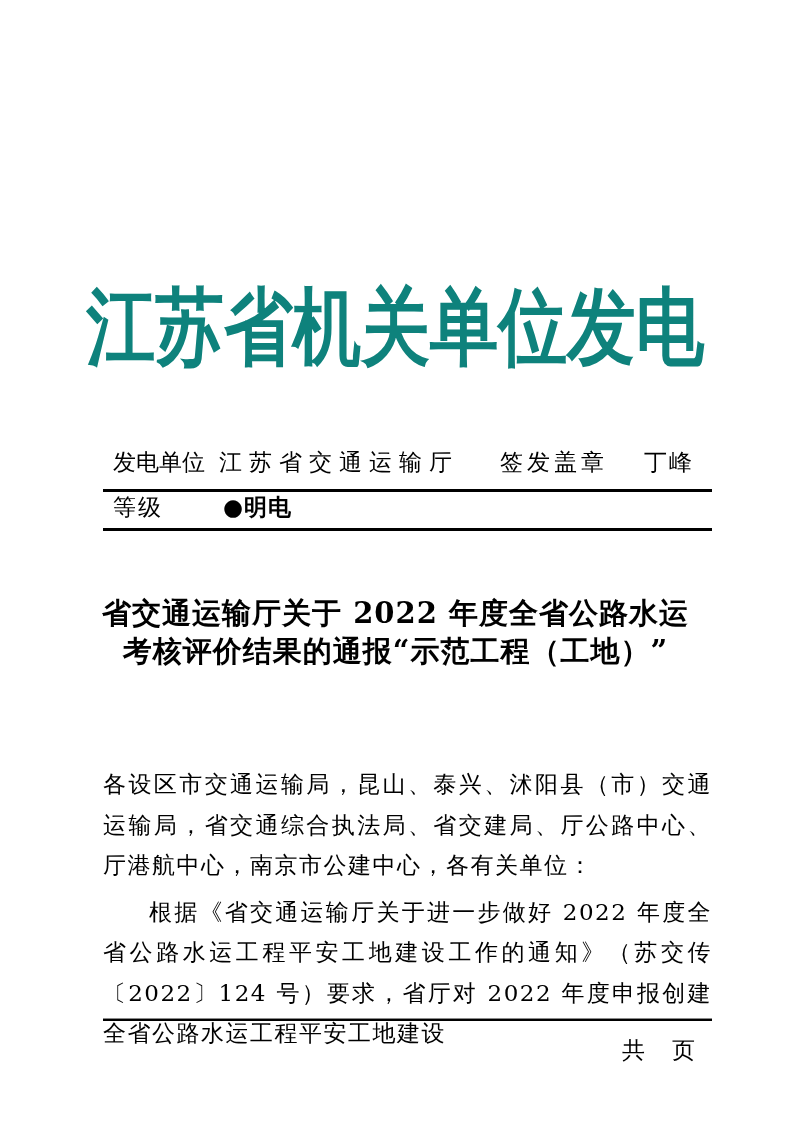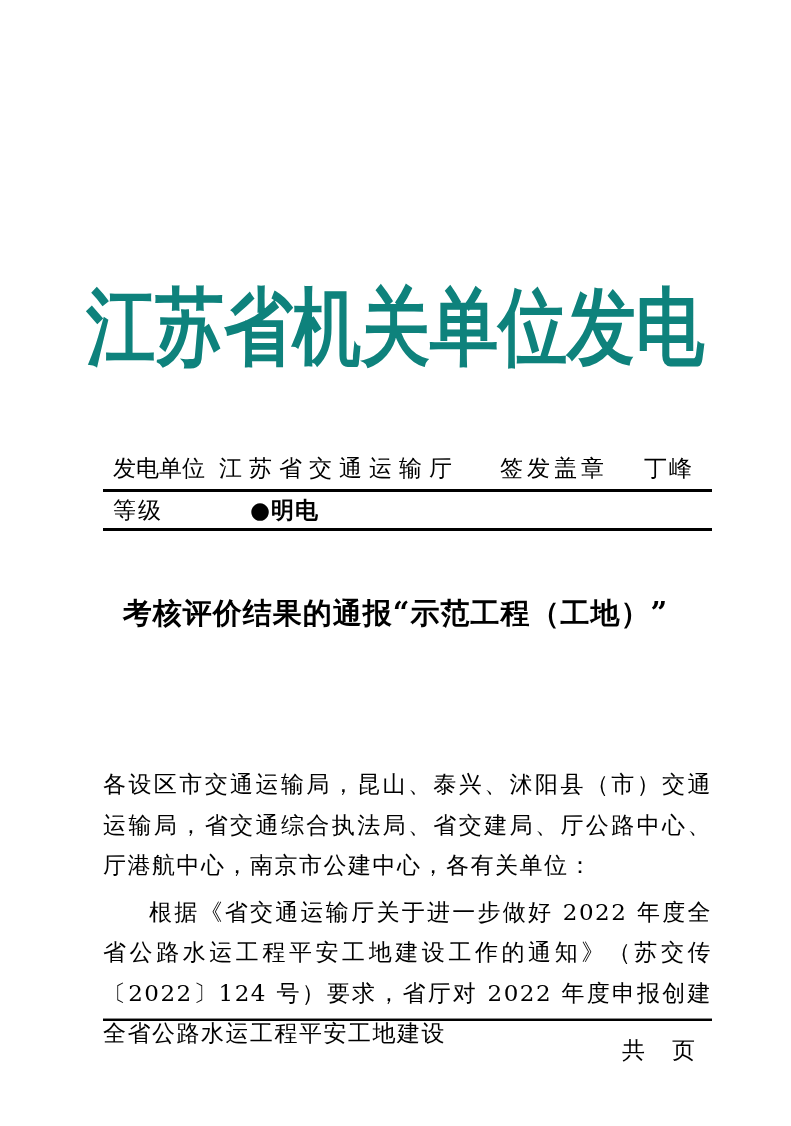--- a/index.html
+++ b/index.html
@@ -37,31 +37,30 @@
   
   .form {
     position: absolute;
     left: 103px;
     top: 447px;
     width: 609px;
     font-size: 23px;
   }
   .form-row {
     display: flex;
-    align-items: center;
+    align-items: flex-start;
     white-space: nowrap;
   }
   .form-row.r1 {
     height: 42px;
     border-bottom: 3px solid #000000;
   }
   .form-row.r2 {
     height: 36px;
     border-bottom: 3px solid #000000;
-    gap: 27px;
   }
   .f-issuer-label { margin-left: 10px; }
   .f-issuer-value { margin-left: 14px; letter-spacing: 7px; }
   .f-signer-label { margin-left: auto; letter-spacing: 4px; }
   .f-signer-value { margin-left: 36px; margin-right: 18px; letter-spacing: 2px; }
   .f-level-label  { margin-left: 10px; letter-spacing: 2px; }
   .f-level-value  {
     margin-left: 60px;
     font-family: "DejaVu Sans", "Liberation Sans", sans-serif;
     font-weight: bold;
@@ -129,20 +128,21 @@
       <span class="f-signer-label">签发盖章</span>
       <span class="f-signer-value">丁峰</span>
     </div>
     <div class="form-row r2">
       <span class="f-level-label">等级</span>
       <span class="f-level-value">●明电</span>
     </div>
   </div>
 
   <div class="doc-title">
+    <div>省交通运输厅关于 2022 年度全省公路水运</div>
     <div>考核评价结果的通报“示范工程（工地）”</div>
   </div>
 
   <div class="body-text">
     <p>各设区市交通运输局，昆山、泰兴、沭阳县（市）交通运输局，省交通综合执法局、省交建局、厅公路中心、厅港航中心，南京市公建中心，各有关单位：</p>
     <p class="indent">根据《省交通运输厅关于进一步做好 2022 年度全省公路水运工程平安工地建设工作的通知》（苏交传〔2022〕124 号）要求，省厅对 2022 年度申报创建全省公路水运工程平安工地建设</p>
   </div>
 
   <div class="footer-rule"></div>
 

